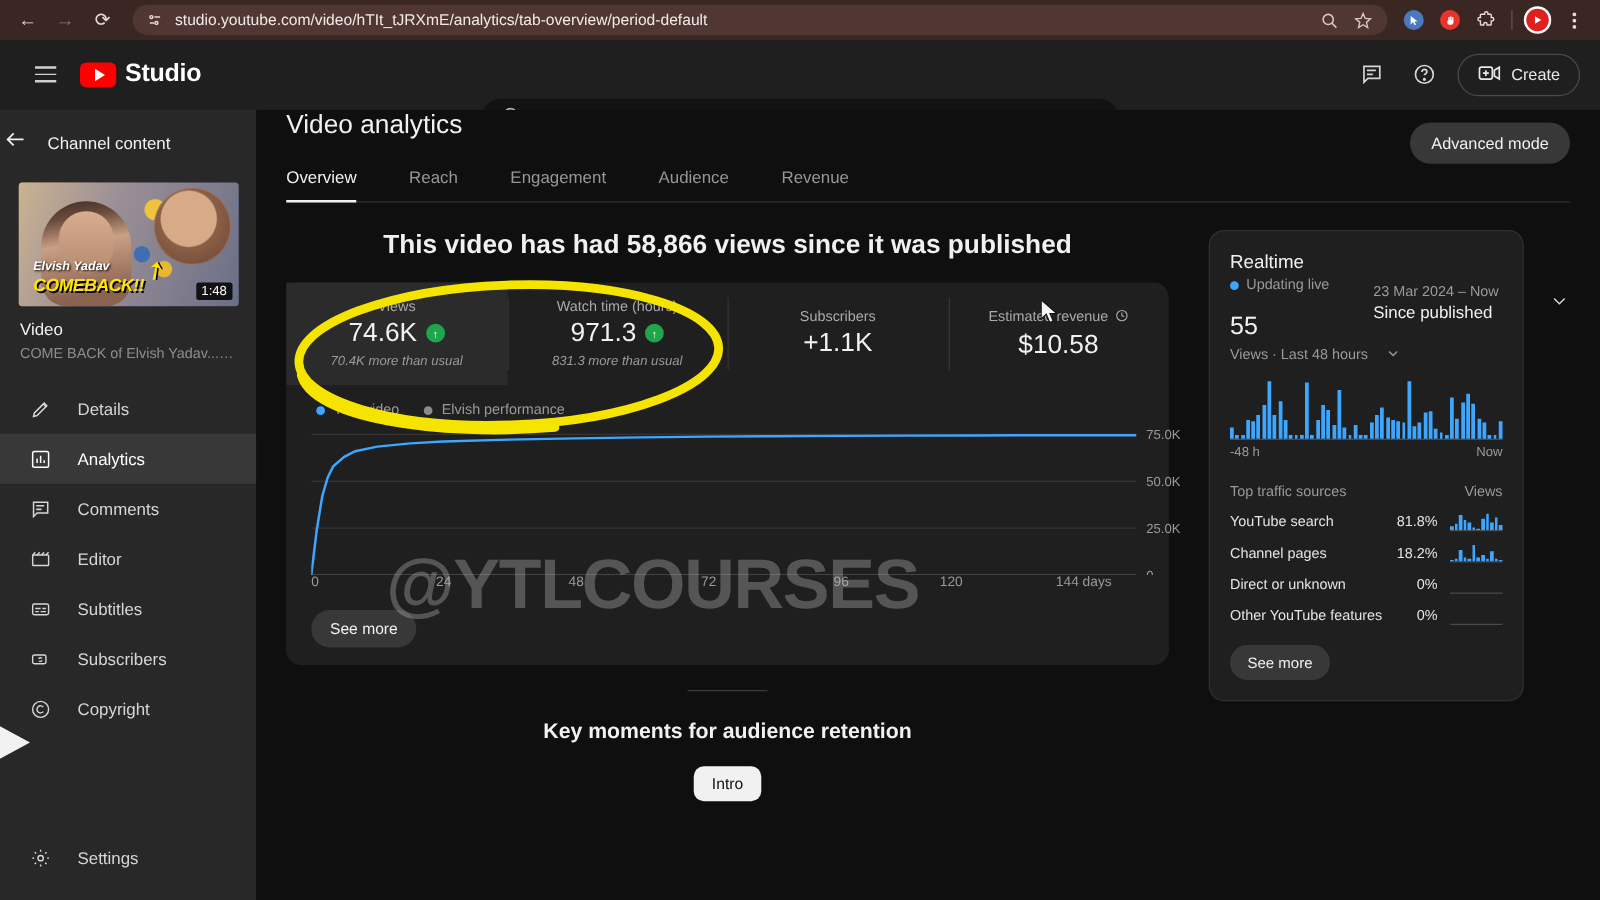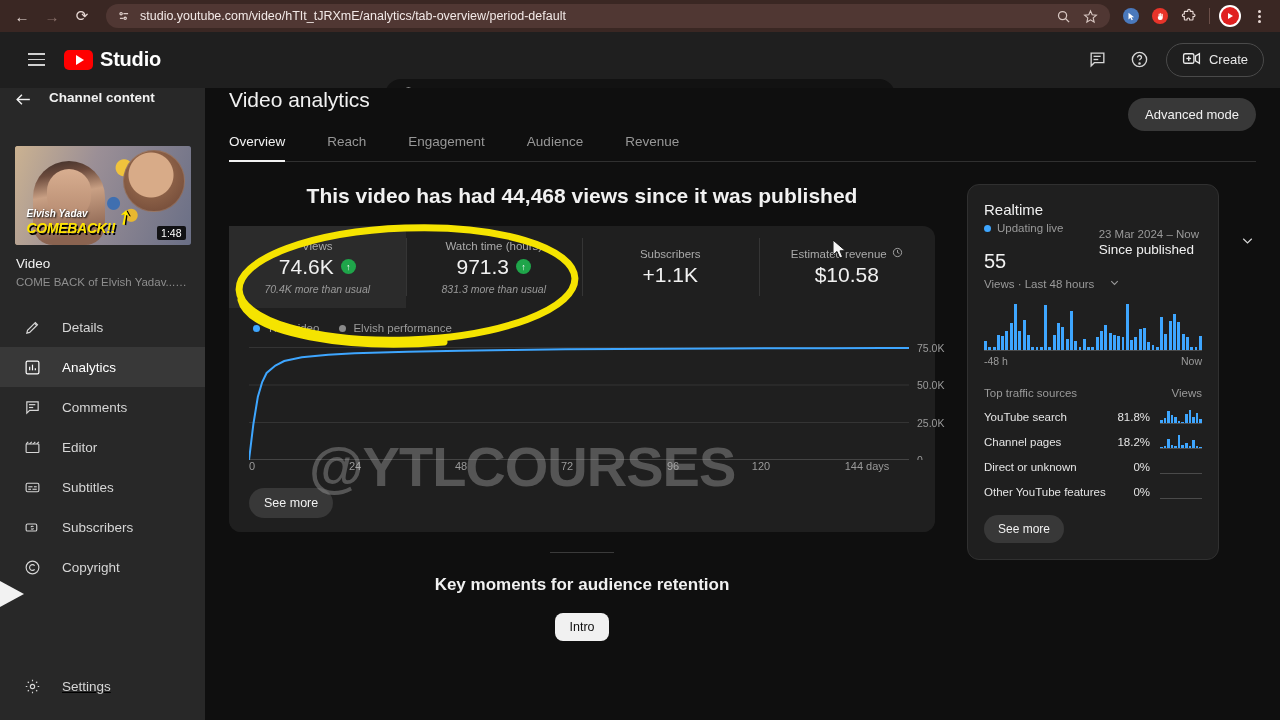--- a/index.html
+++ b/index.html
@@ -138,21 +138,21 @@
   .body-wrap { display: flex; width: 1280px; height: 632px; }
 
   
   .sidebar {
     width: 205px; flex: 0 0 205px;
     background: #282828;
     height: 632px;
     position: relative;
     padding-top: 0;
   }
-  .back-row { display: flex; gap: 16px; height: 48px; padding: 0 14px; margin-top: 2px; font-weight: bold; }
+  .back-row { display: flex; align-items: center; gap: 16px; height: 48px; padding: 0 3px; margin-top: 2px; }
   .back-row .lbl { color: #f1f1f1; font-size: 13.5px; }
   .thumb {
     width: 176px; height: 99px;
     margin: 8px auto 0;
     border-radius: 3px;
     position: relative; overflow: hidden;
     background: linear-gradient(100deg,#c9ab86 0%,#b39a7c 22%,#7d6f88 45%,#5a5f7a 75%,#47506b 100%);
   }
   .thumb .wall { position:absolute; inset:0; background:
      radial-gradient(circle at 62% 22%, #f0c33c 0 8px, transparent 9px),
@@ -188,21 +188,21 @@
   .vid-title { color: #8e8e8e; font-size: 11.5px; white-space: nowrap; overflow: hidden; text-overflow: ellipsis; }
   .nav-list { margin-top: 18px; }
   .nav-item {
     display: flex; align-items: center; gap: 20px;
     height: 40px; padding: 0 22px;
     color: #d6d6d6; font-size: 13.5px;
     position: relative;
   }
   .nav-item.active { background: #383838; color: #fff; }
   .nav-item .ico { width: 20px; height: 20px; display: flex; align-items: center; justify-content: center; flex: 0 0 auto; }
-  .settings-row { position: absolute; bottom: 14px; left: 0; right: 12px; text-decoration: underline; }
+  .settings-row { position: absolute; bottom: 14px; left: 0; right: 12px; }
   .cursor-tri {
     position: absolute; left: -20px; top: 482px;
     width: 0; height: 0;
     border-left: 44px solid #f2f2f2;
     border-top: 24px solid transparent;
     border-bottom: 24px solid transparent;
     z-index: 30;
   }
 
   
@@ -576,21 +576,21 @@
       <span>
         <svg width="17" height="17" viewBox="0 0 24 24" fill="none" stroke="#d6d6d6" stroke-width="1.7">
             <polyline points="6,9.5 12,15.5 18,9.5"></polyline>
           </svg>
       </span>
     </div>
 
     <div class="content-row">
 
       <div class="left-col">
-        <div class="headline">This video has had 44,468 views since it was published</div>
+        <div class="headline">This video has had 58,866 views since it was published</div>
 
         <div class="panel">
           <div class="metrics">
             <div class="metric sel">
               <div class="m-label">Views</div>
               <div class="m-value">
                 <span>74.6K</span>
                 <span class="up-badge">↑</span>
               </div>
               <div class="m-sub">70.4K more than usual</div>

